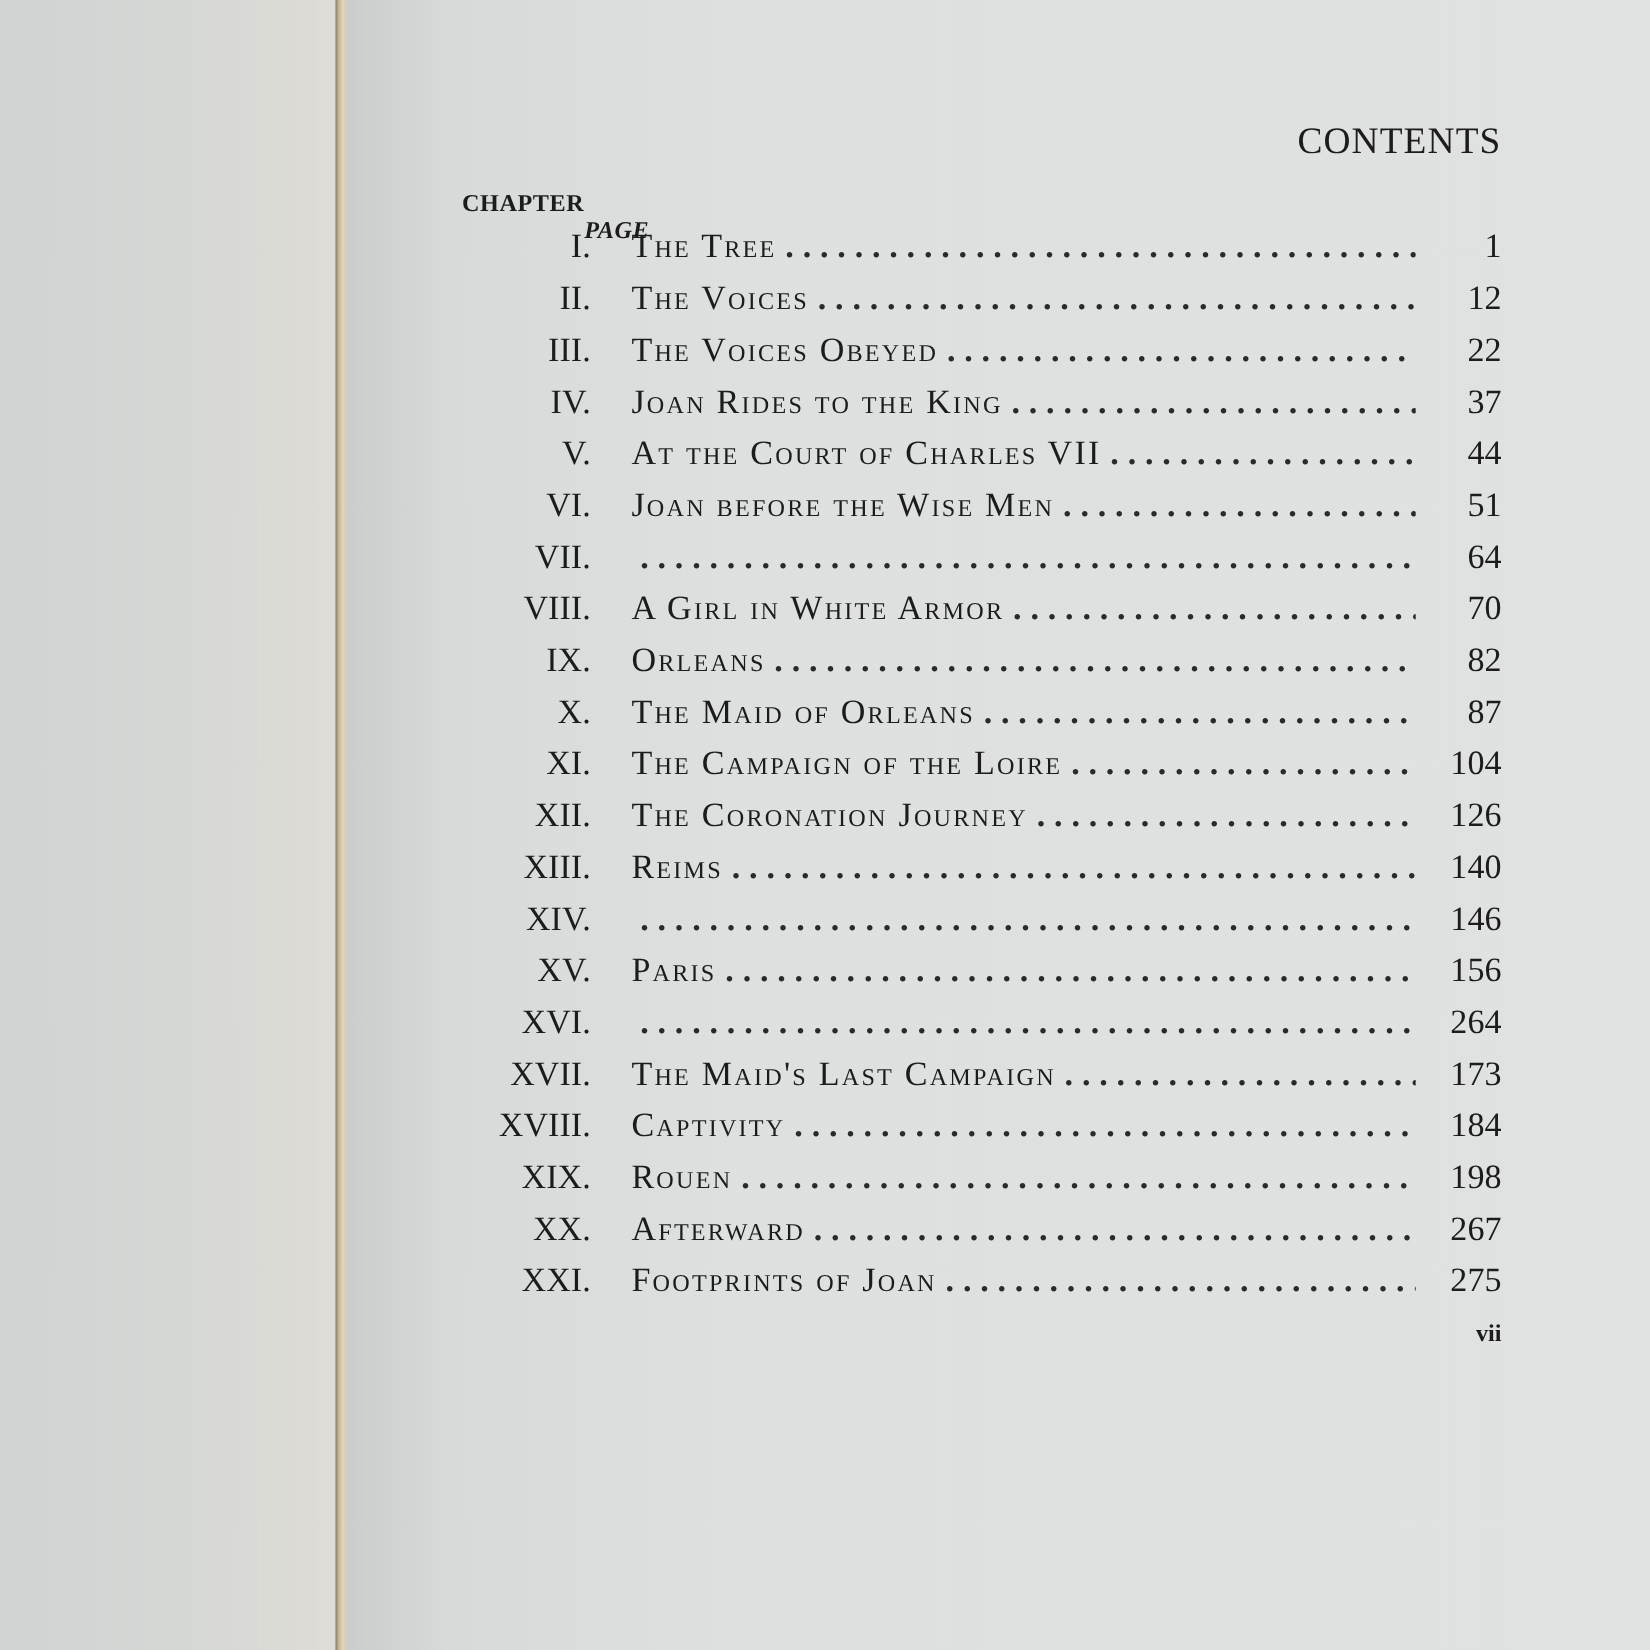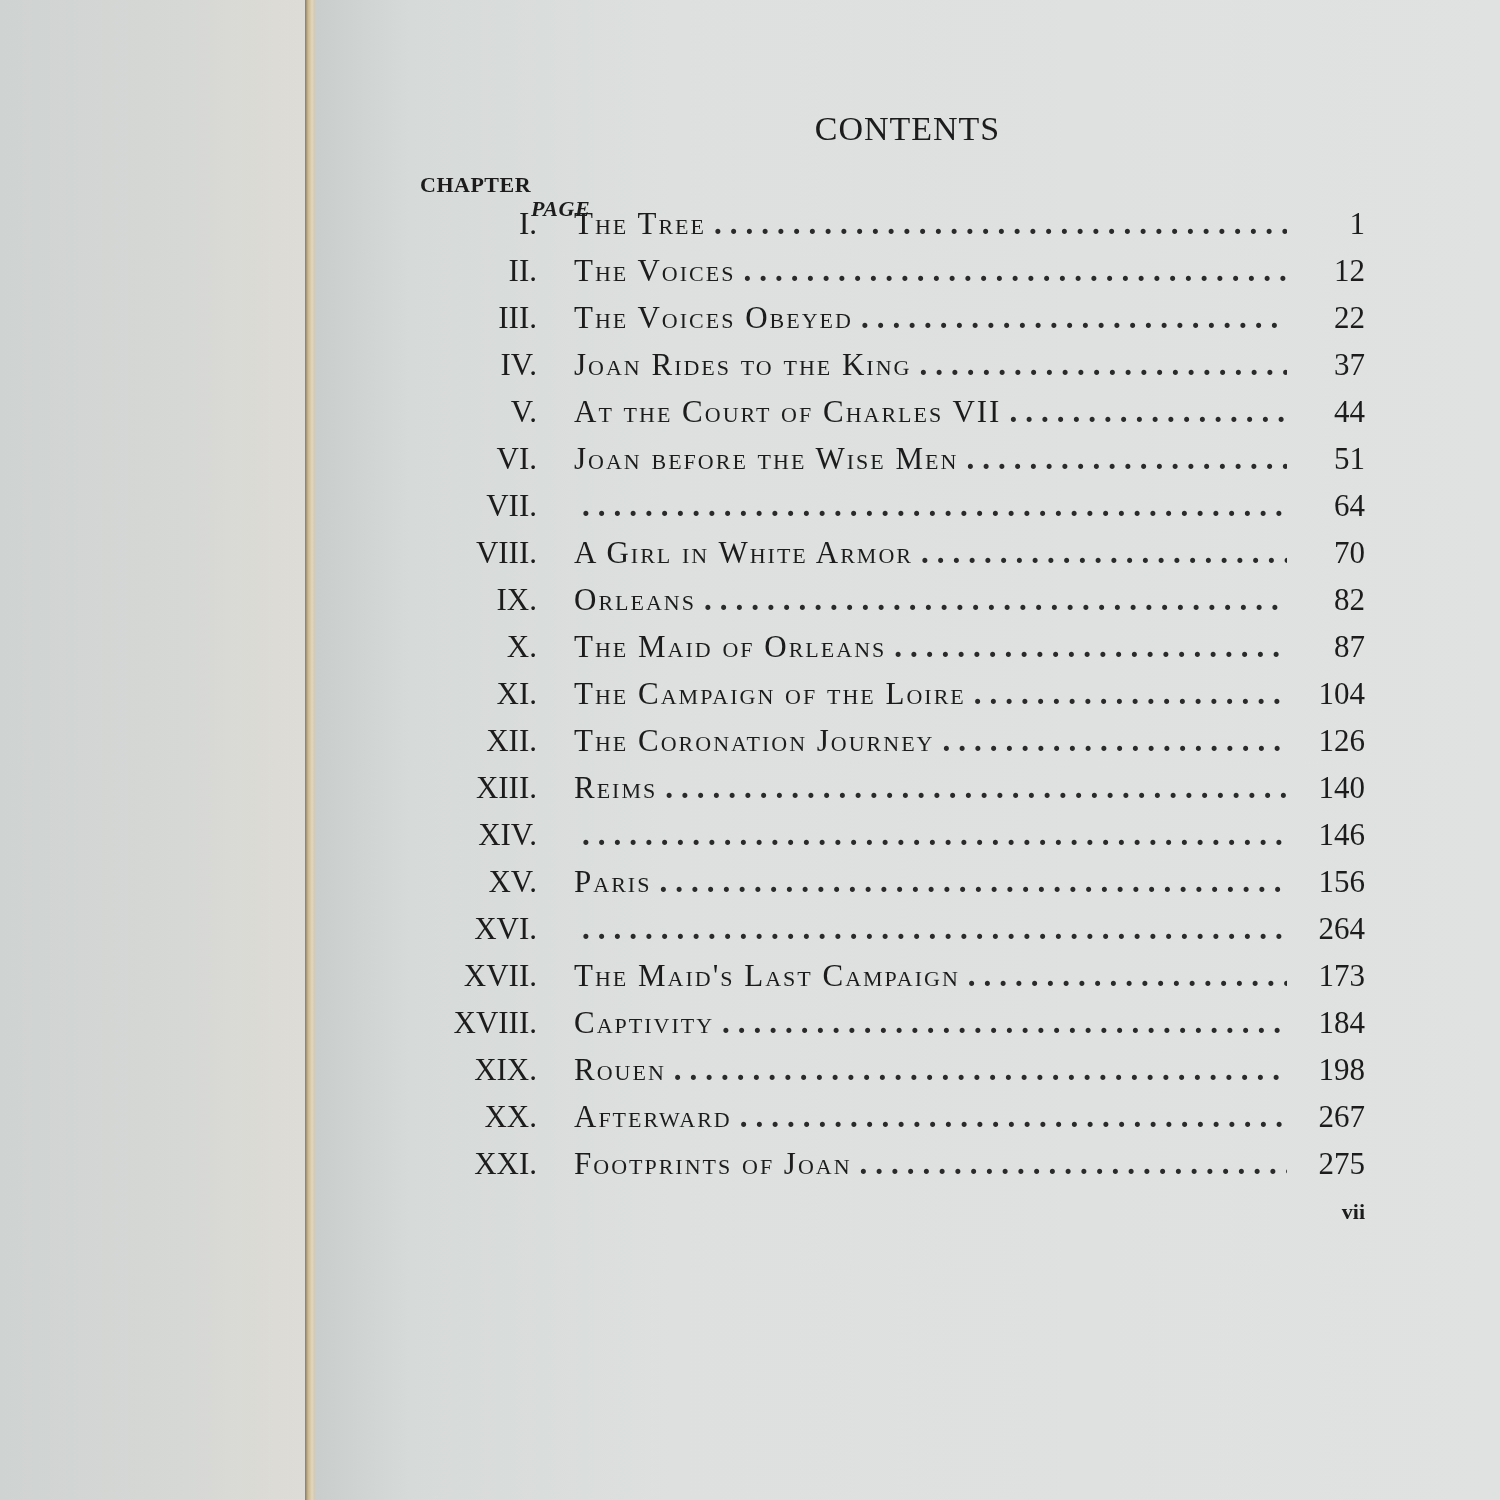--- a/index.html
+++ b/index.html
@@ -18,21 +18,21 @@
       background: linear-gradient(90deg, #8a7a5e 0%, #c9b790 30%, #e2d7bd 70%, #cfc8b8 100%);
     }
     .right-page {
       position: absolute; left: 315px; top: 0; width: 1185px; height: 1500px;
       background: linear-gradient(90deg, #c9cdcc 0%, #d6dad9 8%, #dde0df 30%, #e0e2e1 100%);
     }
     .toc {
       position: absolute; left: 420px; top: 110px; width: 945px;
     }
     .title {
-      text-align: center; font-size: 34px; letter-spacing: 1px;
+      text-align: right; font-size: 34px; letter-spacing: 1px;
       margin: 0 0 24px 0; padding-left: 30px;
     }
     .header-row {
       display: flex; justify-content: flex-start; font-weight: bold;
       font-size: 22px; letter-spacing: 0.5px; height: 34px;
     }
     .header-row .page-h { margin-top: 24px; font-style: italic; }
     .row {
       display: flex; align-items: baseline; height: 47px;
       font-size: 31px;

